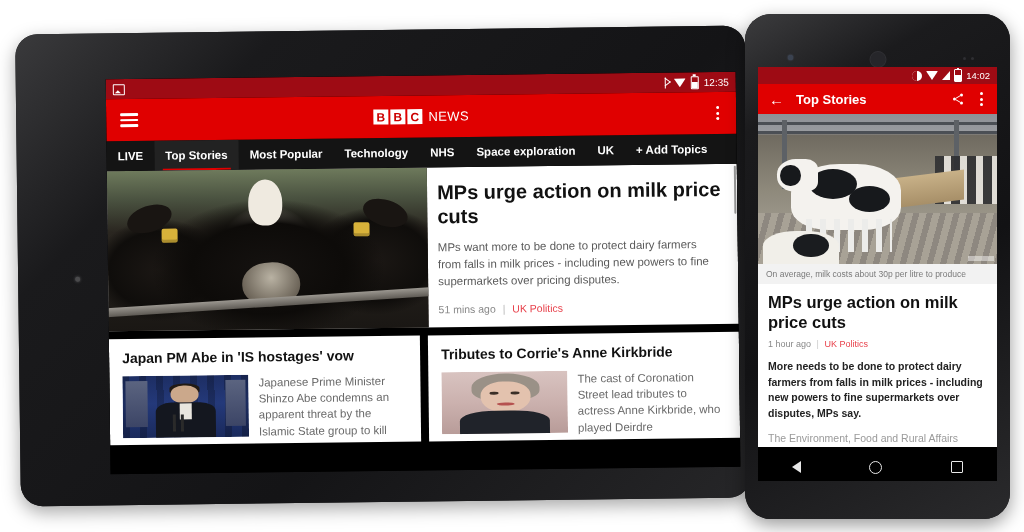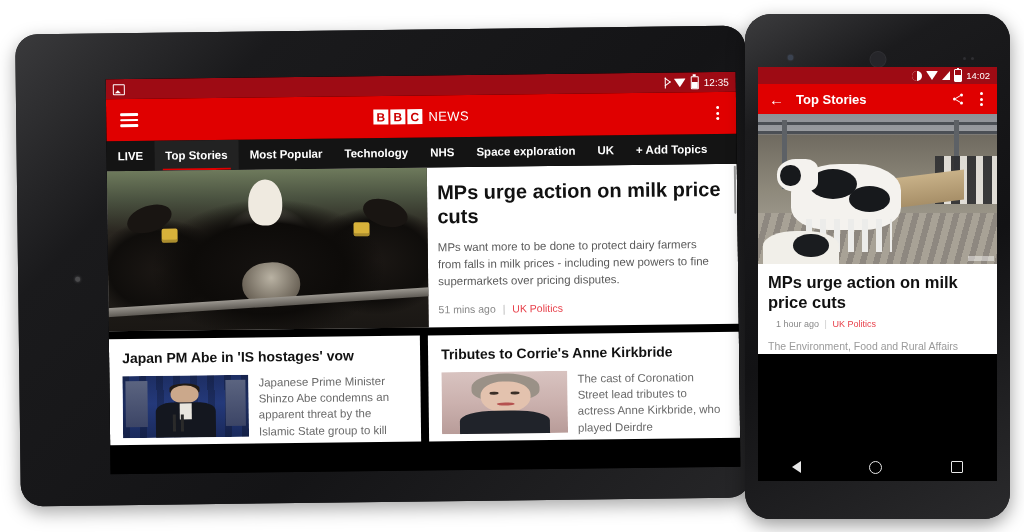--- a/index.html
+++ b/index.html
@@ -96,21 +96,21 @@
   .p-status{height:17px;background:#9e0b14;display:flex;align-items:center;
             justify-content:flex-end;gap:4px;padding:0 7px;color:#fff;font-size:9.5px;}
   .p-appbar{height:30px;background:#e00000;display:flex;align-items:center;
             padding:0 11px;gap:12px;}
   .p-title{color:#fff;font-size:13px;font-weight:bold;flex:1;}
   .p-hero-img{height:150px;position:relative;overflow:hidden;background:#6b6b63;}
   .p-caption{background:#f2f2f2;color:#7a7a7a;font-size:8.5px;padding:5px 8px;
              line-height:1.2;}
   .p-content{background:#fff;padding:9px 10px 0;}
   .p-hl{font-size:16.5px;font-weight:bold;color:#111;line-height:1.2;margin:0 0 6px;}
-  .p-meta{font-size:9px;color:#888;margin-bottom:10px;margin-left:8px;}
+  .p-meta{font-size:9px;color:#888;margin-bottom:10px;}
   .p-meta .cat{color:#e8414b;}
   .p-meta .sep{color:#ccc;margin:0 3px;}
   .p-lead{font-size:10.5px;font-weight:bold;color:#222;line-height:1.5;margin:0 0 9px;}
   .p-body{font-size:10.5px;color:#9a9a9a;line-height:1.5;margin:0;}
   .p-nav{position:absolute;left:0;bottom:0;width:100%;height:28px;background:#000;
          display:flex;align-items:center;justify-content:space-around;}
 
   
   .nav-back{width:0;height:0;border-top:7px solid transparent;
             border-bottom:7px solid transparent;border-right:11px solid #e8e8e8;}
@@ -389,28 +389,30 @@
             <span class="p1"></span>
             <span class="p2"></span>
           </div>
         <div class="cowhead"></div>
         <div class="legs"></div>
         <div class="cowfront"></div>
         <div class="credit"></div>
       </div>
     </div>
 
+    <div class="p-caption">On average, milk costs about 30p per litre to produce</div>
 
     <div class="p-content">
       <h1 class="p-hl">MPs urge action on milk price cuts</h1>
       <div class="p-meta">
         <span>1 hour ago</span>
         <span class="sep">|</span>
         <span class="cat">UK Politics</span>
       </div>
+      <p class="p-lead">More needs to be done to protect dairy farmers from falls in milk prices - including new powers to fine supermarkets over disputes, MPs say.</p>
       <p class="p-body">The Environment, Food and Rural Affairs</p>
     </div>
 
     <div class="p-nav">
       <span class="nav-back sm"></span>
       <span class="nav-home sm"></span>
       <span class="nav-rec sm"></span>
     </div>
   </div>
 </div>

